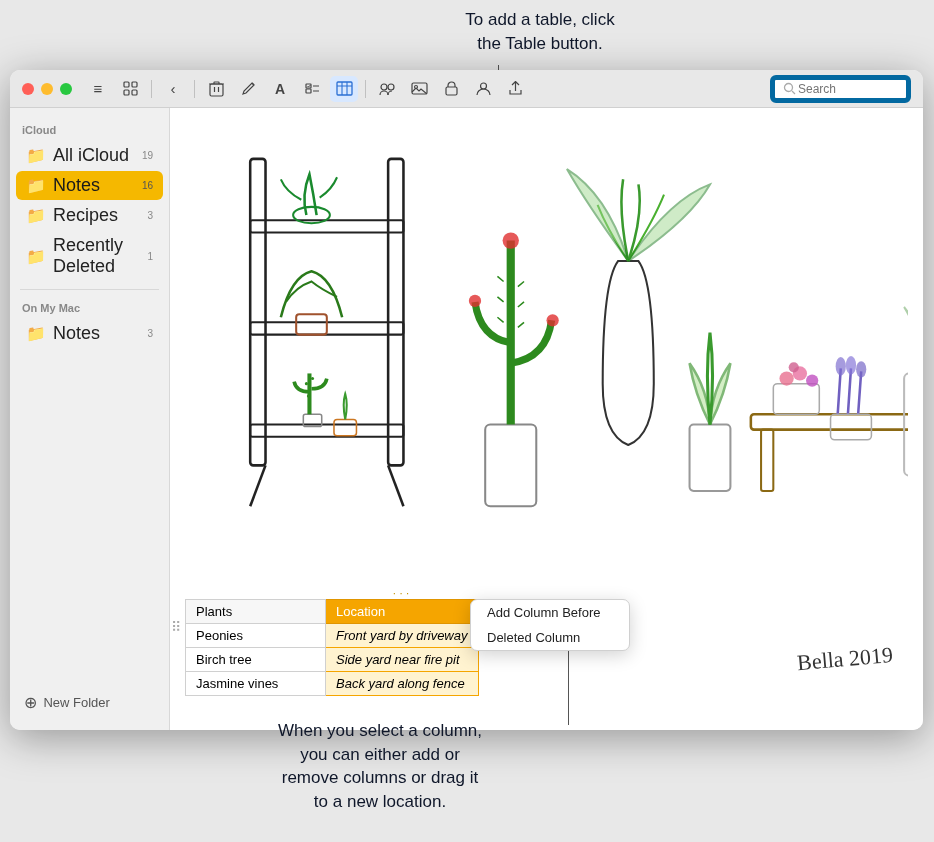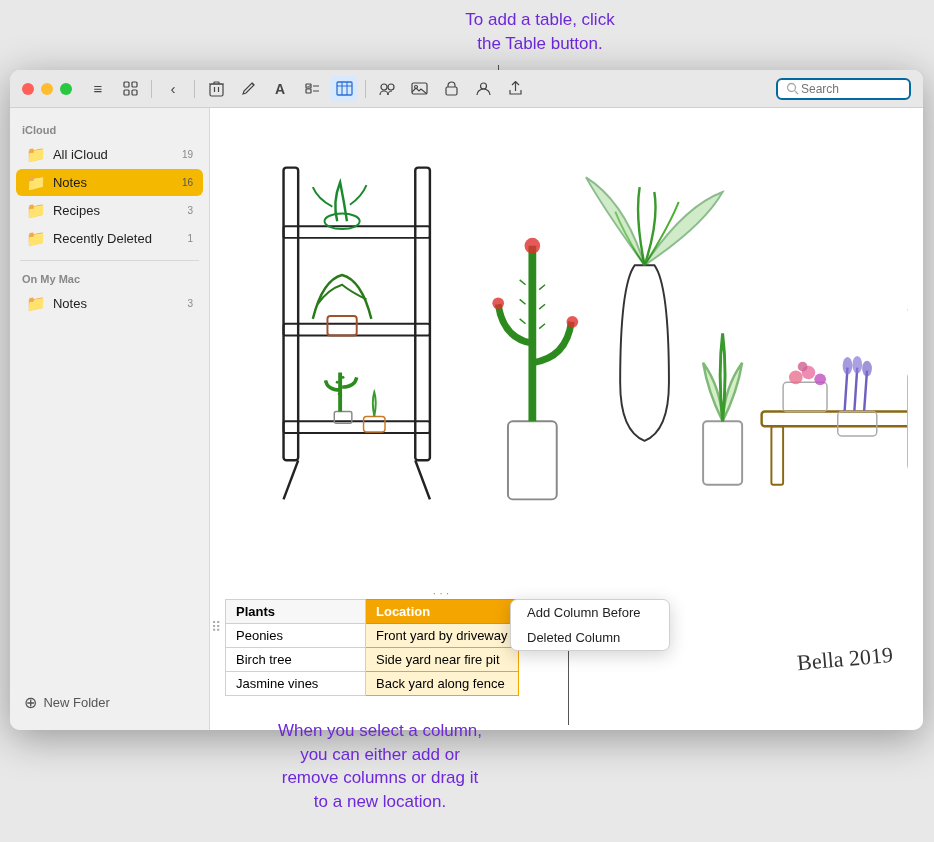--- a/index.html
+++ b/index.html
@@ -10,21 +10,21 @@
       height: 842px;
       overflow: hidden;
       position: relative;
     }
 
     .annotation-text {
       position: absolute;
       text-align: center;
       font-size: 17px;
       line-height: 1.4;
-      color: #6d28d9;
+      color: #0f172a;
       pointer-events: none;
     }
 
     .annotation-top {
       top: 8px;
       left: 390px;
       width: 300px;
     }
 
     .annotation-bottom {
@@ -123,21 +123,21 @@
       height: 18px;
       background: #c0c0c0;
       margin: 0 3px;
     }
 
     .toolbar-search {
       margin-left: auto;
       display: flex;
       align-items: center;
       background: #fff;
-      border: 2px solid #0369a1;
+      border: 5px solid #0369a1;
       border-radius: 6px;
       padding: 2px 8px;
       gap: 2px;
       min-width: 130px;
     }
 
     .toolbar-search input {
       border: none;
       outline: none;
       font-size: 12px;
@@ -148,21 +148,21 @@
 
     
     .main-content {
       display: flex;
       flex: 1;
       overflow: hidden;
     }
 
     
     .sidebar {
-      width: 200px;
+      width: 160px;
       background: #f0f0f0;
       border-right: 1px solid #d8d8d8;
       padding: 12px 0;
       flex-shrink: 0;
     }
 
     .sidebar-section-label {
       font-size: 11px;
       color: #888;
       font-weight: 600;
@@ -180,21 +180,21 @@
       margin: 1px 6px;
       gap: 7px;
     }
     .sidebar-item.active { background: #f5b800; }
 
     .sidebar-item .folder-icon {
       font-size: 16px;
     }
 
     .sidebar-item .item-label {
-      font-size: 13px;
+      font-size: 18px;
       color: #222;
       flex: 1;
     }
 
     .sidebar-item.active .item-label { color: #1a1a1a; font-weight: 500; }
 
     .sidebar-item .item-count {
       font-size: 10px;
       color: #888;
     }
@@ -260,27 +260,28 @@
     }
 
     .data-table th, .data-table td {
       border: 1px solid #d0d0d0;
       padding: 4px 10px;
       min-width: 140px;
     }
 
     .data-table th {
       background: #f7f7f7;
-      font-weight: 700;
+      font-weight: 400;
       text-align: left;
     }
 
     .col-selected {
       background: #fff3d0 !important;
       border-color: #f5a500 !important;
+      font-style: italic;
     }
 
     .col-selected-header {
       background: #f5a500 !important;
       border-color: #e09500 !important;
       color: #fff;
     }
 
     .context-menu {
       position: absolute;

